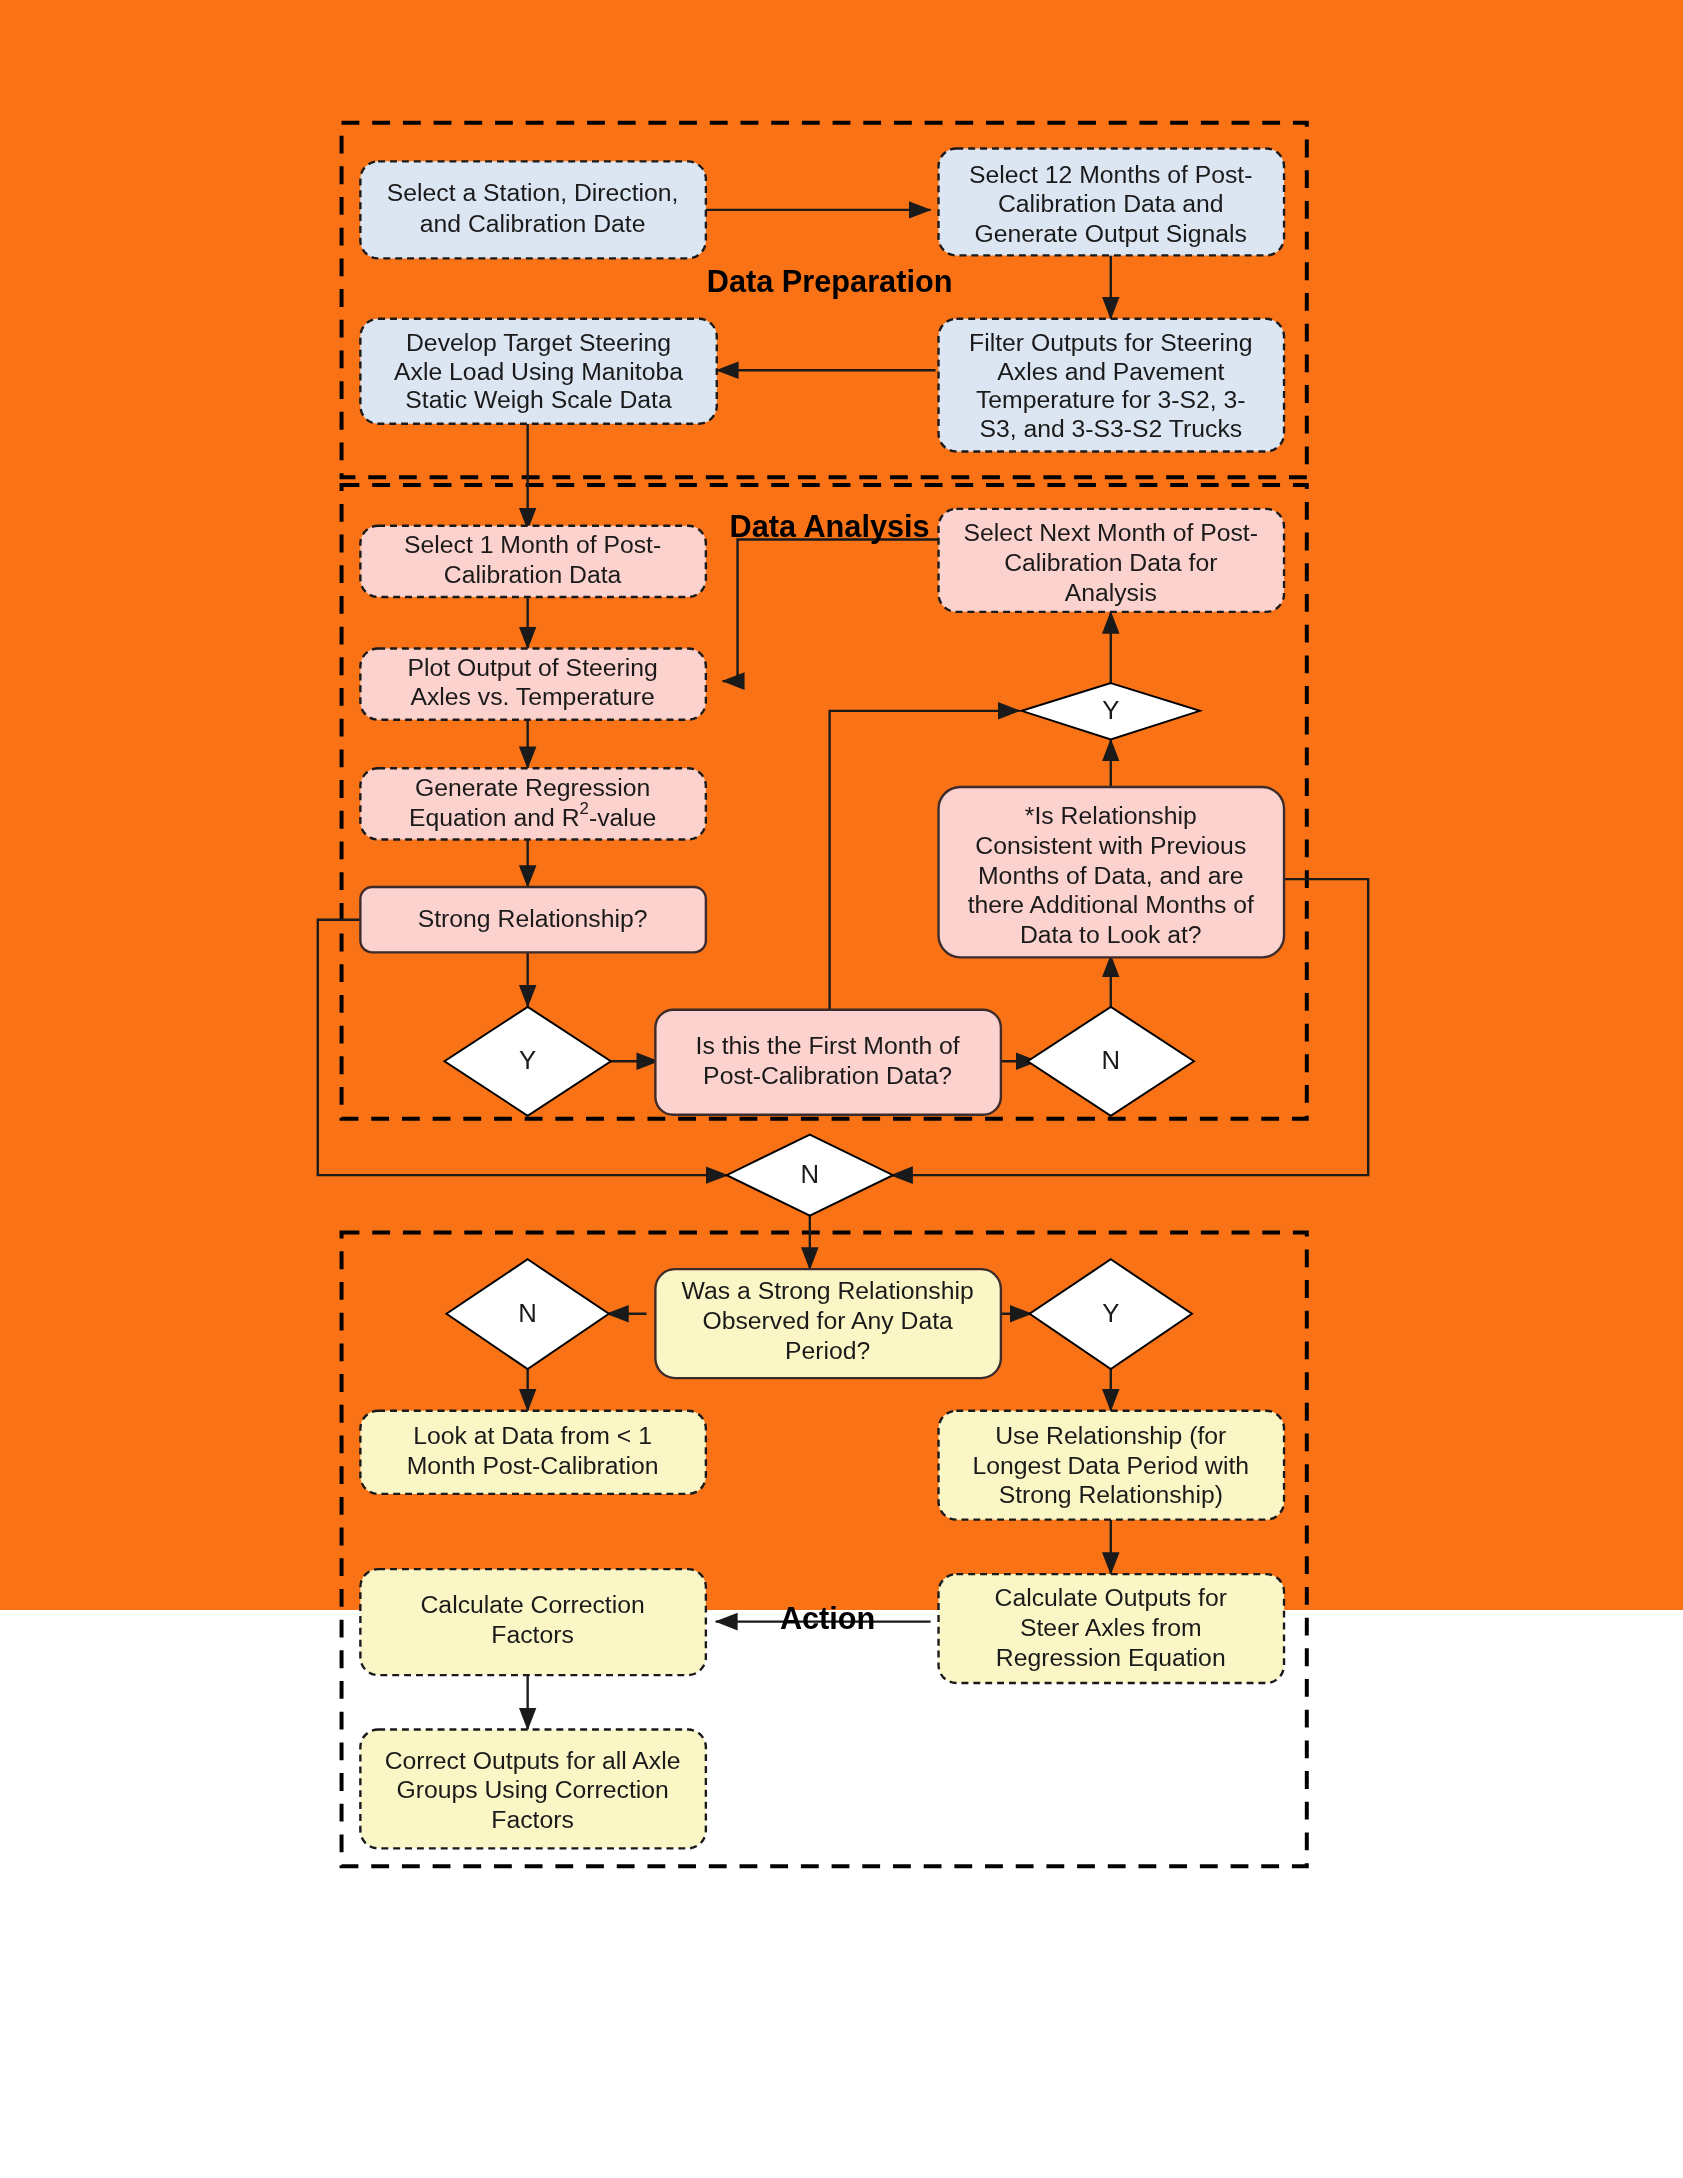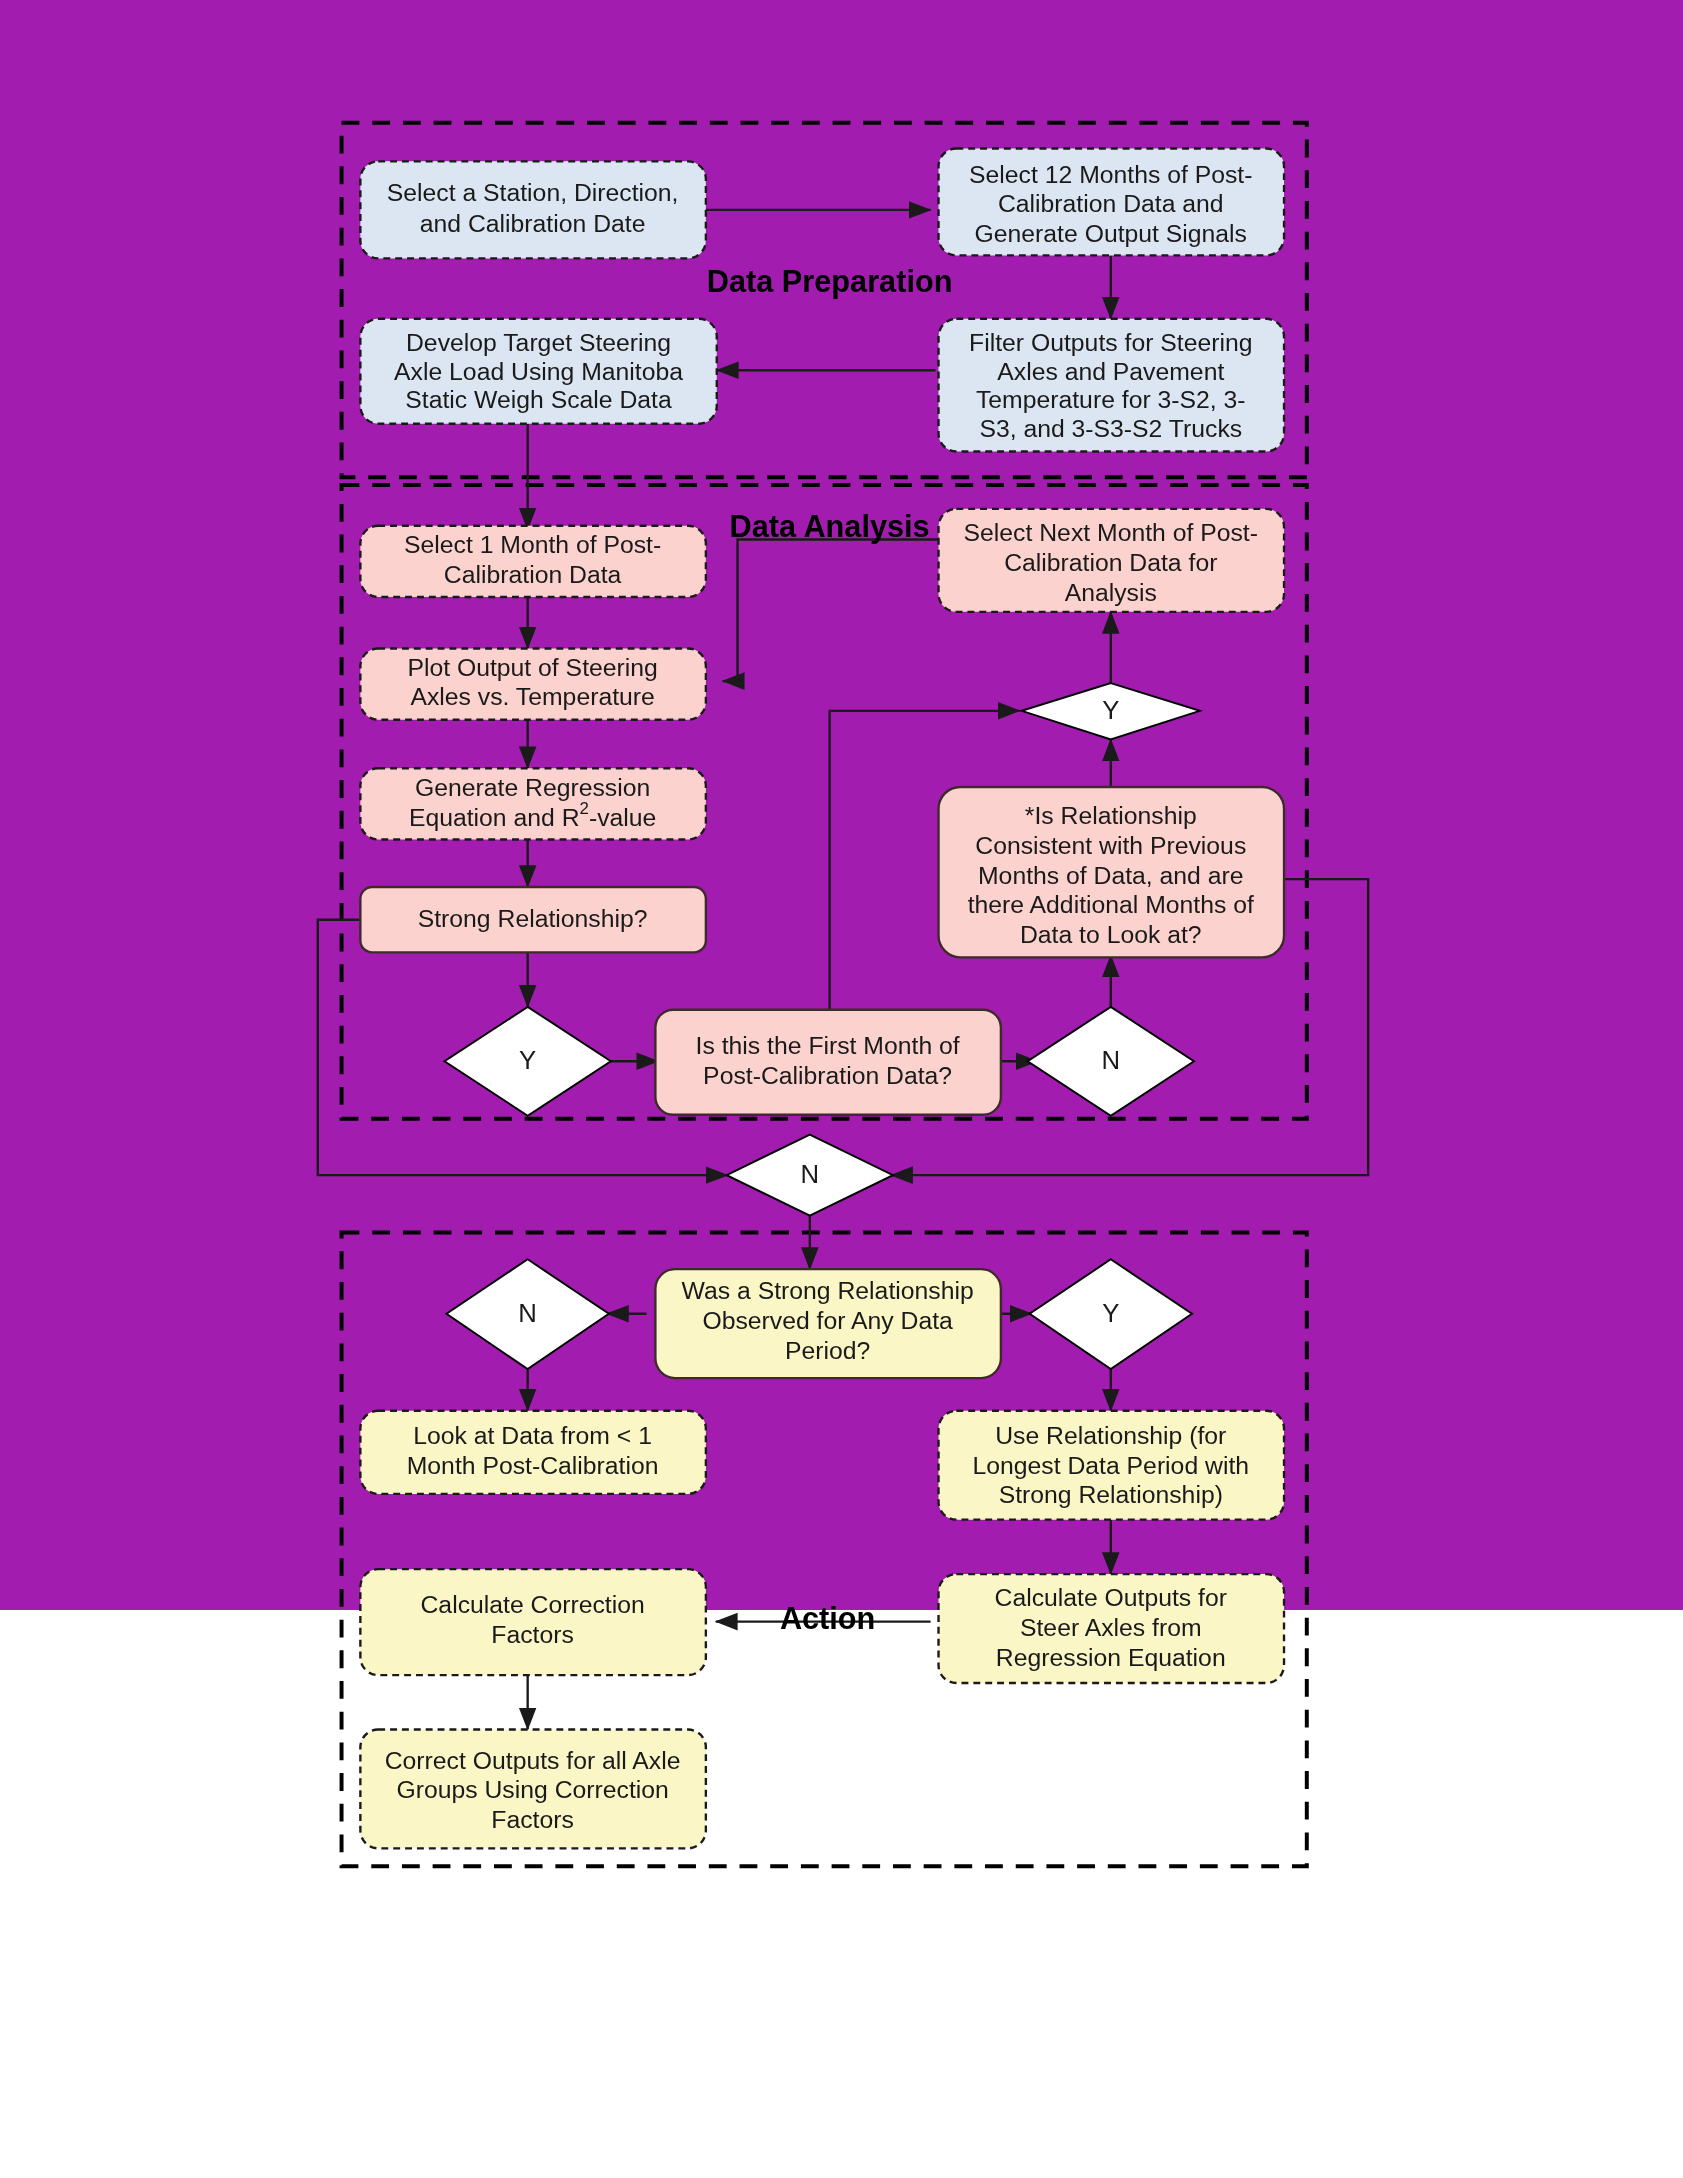--- a/index.html
+++ b/index.html
@@ -10,21 +10,21 @@
   body {
     width: 1683px;
     height: 2178px;
     font-family: "Liberation Sans", sans-serif;
     overflow: hidden;
   }
   #flow-root {
     position: relative;
     width: 1683px;
     height: 1610px;
-    background: #a21caf;
+    background: #f97316;
   }
   svg#flow-svg {
     position: absolute;
     top: 0;
     left: 0;
     width: 1683px;
     height: 2178px;
   }
   .node-text {
     font-family: "Liberation Sans", sans-serif;

